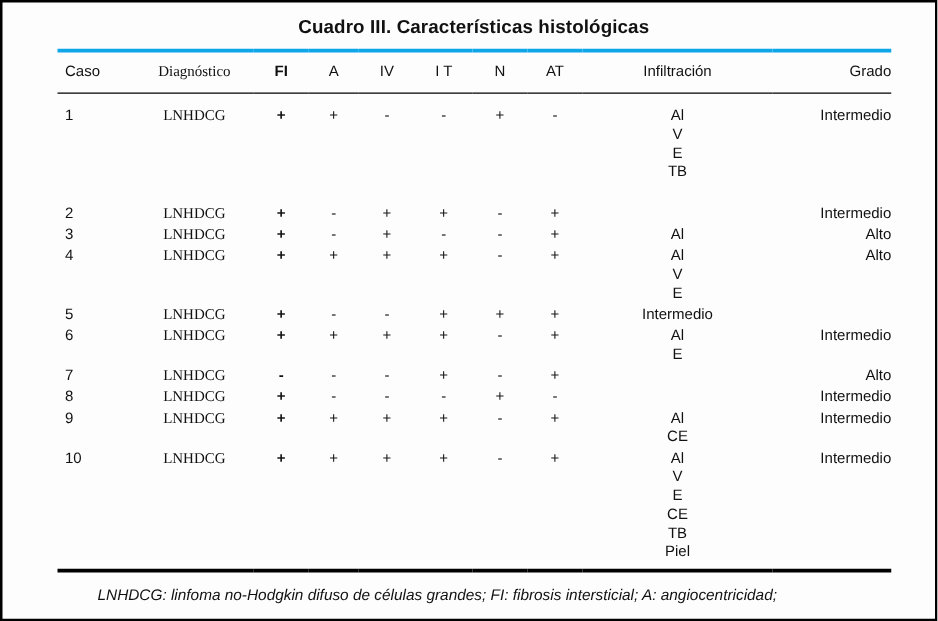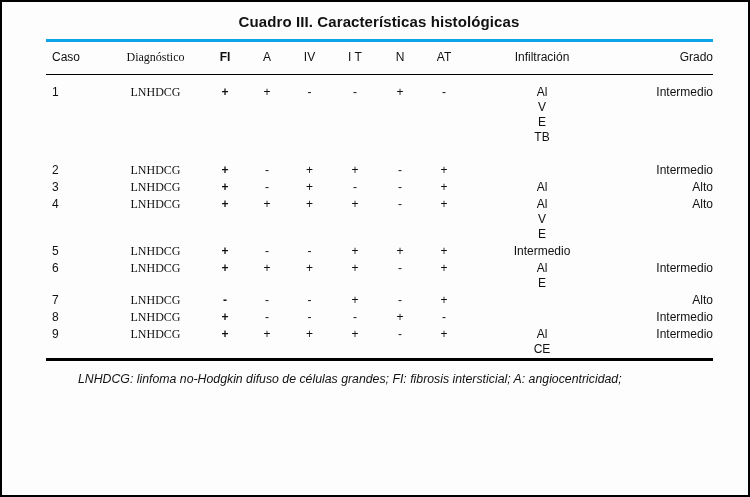--- a/index.html
+++ b/index.html
@@ -192,20 +192,37 @@
         <td>+</td>
         <td>+</td>
         <td>+</td>
         <td>+</td>
         <td>-</td>
         <td>+</td>
         <td class="multi">Al
 CE</td>
         <td>Intermedio</td>
       </tr>
+      <tr class="last">
+        <td>10</td>
+        <td>LNHDCG</td>
+        <td>+</td>
+        <td>+</td>
+        <td>+</td>
+        <td>+</td>
+        <td>-</td>
+        <td>+</td>
+        <td class="multi">Al
+V
+E
+CE
+TB
+Piel</td>
+        <td>Intermedio</td>
+      </tr>
     </tbody>
   </table>
 
   <div class="footnote">
     <div>LNHDCG: linfoma no-Hodgkin difuso de células grandes; FI: fibrosis intersticial; A: angiocentricidad;</div>
 
   </div>
 
 </div>
 

